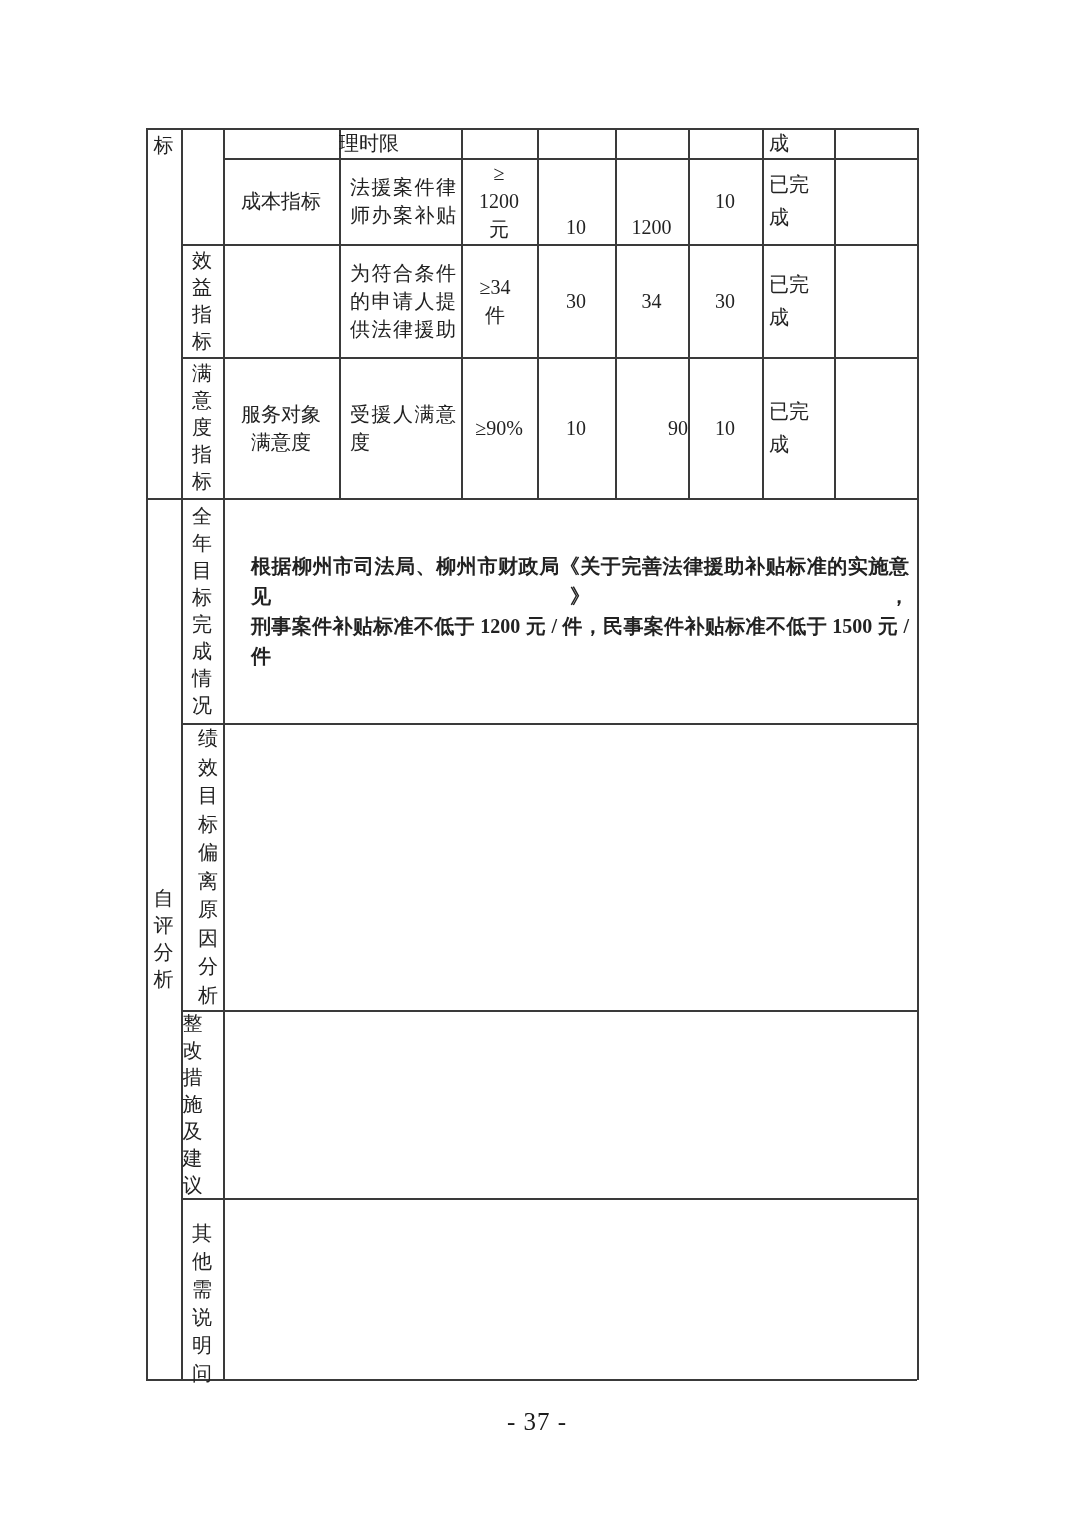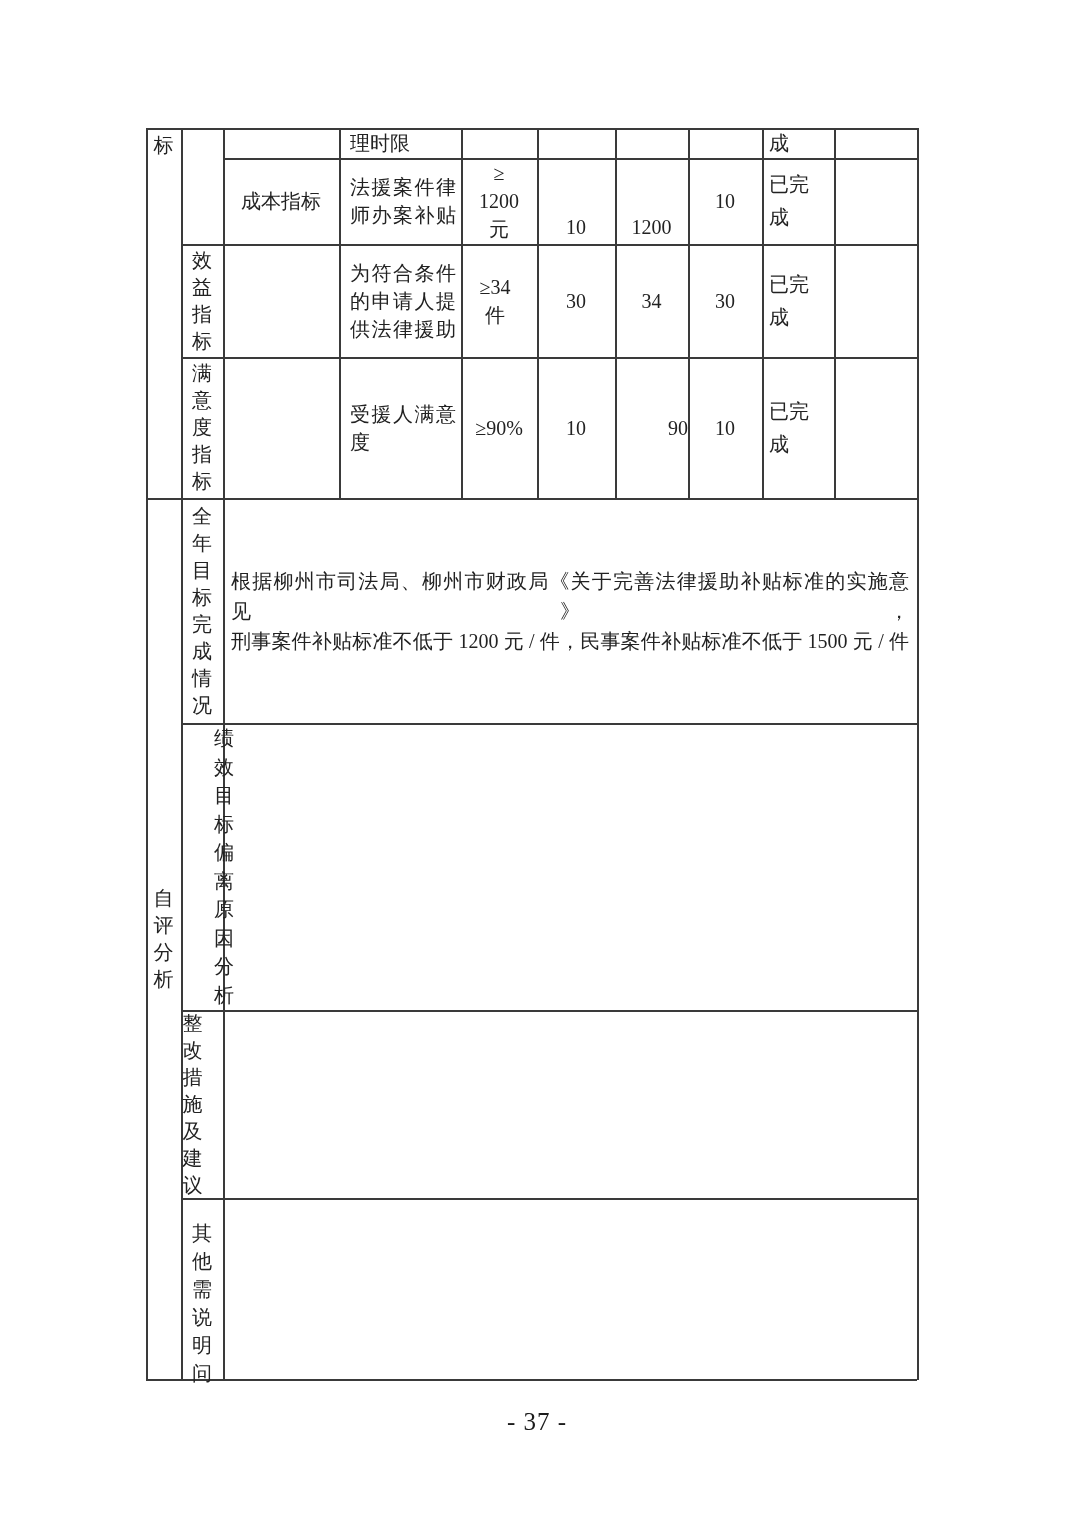--- a/index.html
+++ b/index.html
@@ -68,21 +68,21 @@
   <div class="vl" style="left:537px;top:128px;height:370px;"></div>
   <div class="vl" style="left:615px;top:128px;height:370px;"></div>
   <div class="vl" style="left:688px;top:128px;height:370px;"></div>
   <div class="vl" style="left:762px;top:128px;height:370px;"></div>
   <div class="vl" style="left:834px;top:128px;height:370px;"></div>
   <div class="vl" style="left:917px;top:128px;height:1252px;"></div>
 
   <div class="cell top" style="left:146px;top:128px;width:35px;height:370px;padding-top:4px;">
     <div class="vtext lh27">标</div>
   </div>
-  <div class="cell left" style="left:339px;top:128px;width:122px;height:30px;padding-left:11px;">
+  <div class="cell left" style="left:339px;top:128px;width:122px;height:30px;padding-left:0;">
     <span>理时限</span>
   </div>
   <div class="cell left" style="left:762px;top:128px;width:72px;height:30px;padding-left:7px;">
     <span>成</span>
   </div>
 
   <div class="cell" style="left:223px;top:158px;width:116px;height:86px;">
     <span>成本指标</span>
   </div>
   <div class="cell pre just lh28" style="left:339px;top:158px;width:122px;height:86px;padding:0 5px 0 11px;">
@@ -130,20 +130,24 @@
     <span>30</span>
   </div>
   <div class="cell left pre lh33" style="left:762px;top:244px;width:72px;height:113px;padding-left:7px;">
     <span>已完
 成</span>
   </div>
 
   <div class="cell" style="left:181px;top:357px;width:42px;height:141px;border-radius:16px;">
     <div class="vtext lh27">满意度指标</div>
   </div>
+  <div class="cell pre lh28" style="left:223px;top:357px;width:116px;height:141px;text-align:center;">
+    <span>服务对象
+满意度</span>
+  </div>
   <div class="cell pre just lh28" style="left:339px;top:357px;width:122px;height:141px;padding:0 5px 0 11px;">
     <span style="width:100%;">受援人满意
 度</span>
   </div>
   <div class="cell" style="left:461px;top:357px;width:76px;height:141px;">
     <span>≥90%</span>
   </div>
   <div class="cell" style="left:537px;top:357px;width:78px;height:141px;">
     <span>10</span>
   </div>
@@ -158,26 +162,26 @@
 成</span>
   </div>
 
   <div class="cell" style="left:146px;top:498px;width:35px;height:881px;">
     <div class="vtext lh27">自评分析</div>
   </div>
 
   <div class="cell" style="left:181px;top:498px;width:42px;height:225px;">
     <div class="vtext lh27">全年目标完成情况</div>
   </div>
-  <div class="cell left pre just lh30" style="left:223px;top:498px;width:694px;height:225px;padding:0 8px 0 8px;">
+  <div class="cell left pre just lh30" style="left:223px;top:498px;width:694px;height:225px;padding:0 8px 0 28px;font-weight:bold;">
     <span style="width:100%;">根据柳州市司法局、柳州市财政局《关于完善法律援助补贴标准的实施意见》，
 刑事案件补贴标准不低于 1200 元 / 件，民事案件补贴标准不低于 1500 元 / 件</span>
   </div>
 
-  <div class="cell" style="left:181px;top:723px;width:54px;height:287px;justify-content:flex-end;">
+  <div class="cell" style="left:181px;top:723px;width:54px;height:287px;">
     <div class="vtext lh285">绩效目标偏离原因分析</div>
   </div>
   <div class="cell left" style="left:223px;top:723px;width:694px;height:287px;padding:0 8px 0 12px;">
     <span></span>
   </div>
 
   <div class="cell" style="left:181px;top:1010px;width:23px;height:188px;">
     <div class="vtext lh27">整改措施及建议</div>
   </div>
   <div class="cell left" style="left:223px;top:1010px;width:694px;height:188px;padding:0 8px 0 12px;">

